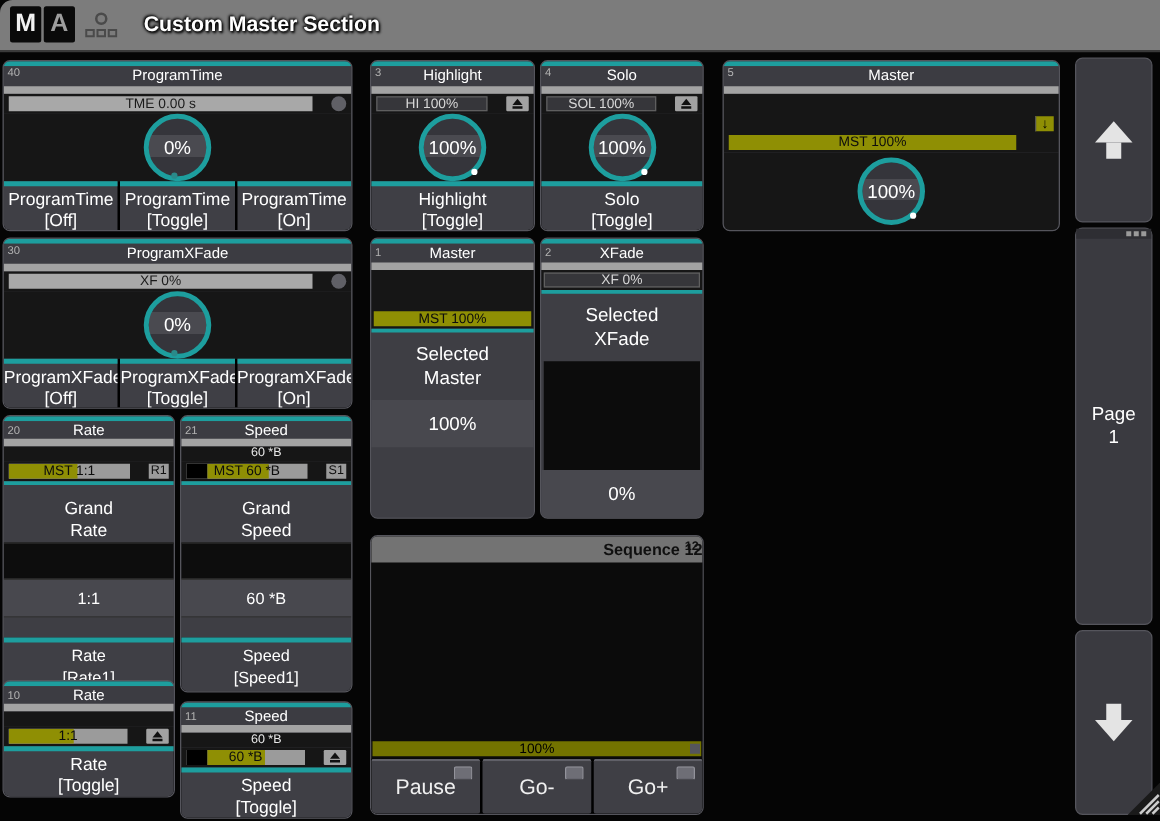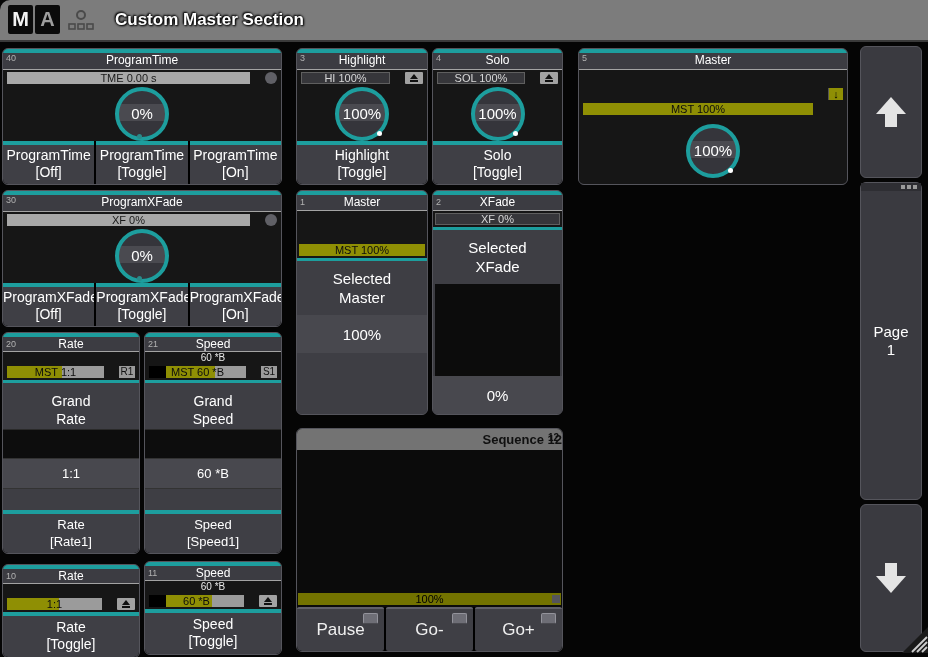--- a/index.html
+++ b/index.html
@@ -13,21 +13,21 @@
         font-size:20px;display:flex;align-items:center;justify-content:center;border-radius:2px;}
   .logo .lbox.a{color:#9d9d9d;}
   .sess{position:absolute;left:68px;top:8px;}
   .title{position:absolute;left:115px;top:0;height:40px;line-height:40px;font-size:17px;
          font-weight:bold;color:#fff;text-shadow:1px 1px 2px #000,-1px -1px 2px #000,0 0 3px #000;}
   
   .widget{position:absolute;background:#3c3c42;border:1px solid #55555c;border-radius:6px;
           overflow:hidden;display:flex;flex-direction:column;box-sizing:border-box;}
   .tealtop{height:4px;background:#1d9e9e;flex:none;}
   .whead{position:relative;flex:none;color:#fff;font-size:12px;text-align:center;
-         background:#3c3c42;border-bottom:1px solid #a3a3a3;}
+         background:#3c3c42;border-bottom:6px solid #a3a3a3;}
   .wnum{position:absolute;left:3px;top:0;font-size:9px;color:#b2b2b2;}
   .body-black{background:#161616;flex:1;display:flex;align-items:center;justify-content:center;}
   
   .bar-row{flex:none;display:flex;align-items:center;gap:15px;padding:2px 4px;background:#161616;}
   .bar{flex:1;height:12px;position:relative;font-size:11px;line-height:12px;text-align:center;
        overflow:hidden;white-space:nowrap;}
   .bar-light{background:#a8a8a8;color:#1a1a1a;}
   .bar-dark{background:#36363a;border:1px solid #5f5f5f;color:#d8d8d8;height:10px;line-height:10px;}
   .bar-olive{background:#8f8f04;color:#0d0d0d;margin-top:31px;}
   .bar-track{background:#9b9b9b;color:#0d0d0d;}
@@ -244,21 +244,21 @@
     <div class="val-row" style="height:29px;">60 *B</div>
     <div class="spacer-row"></div>
     <div class="btn-row">
       <div class="wbtn" style="font-size:13px;">
         <div>Speed</div>
         <div>[Speed1]</div>
       </div>
     </div>
   </div>
 
-  <div class="widget" style="left:2px;top:564px;width:138px;height:94px;">
+  <div class="widget" style="left:2px;top:544px;width:138px;height:94px;">
     <div class="tealtop"></div>
     <div class="whead" style="height:14px;line-height:14px;">
       <span class="wnum">10</span>
       <span>Rate</span>
     </div>
     <div class="above-row"></div>
     <div class="bar-row">
       <div class="bar bar-track">
         <div class="fill" style="width:55%;"></div>
         <span class="bar-label">1:1</span>

